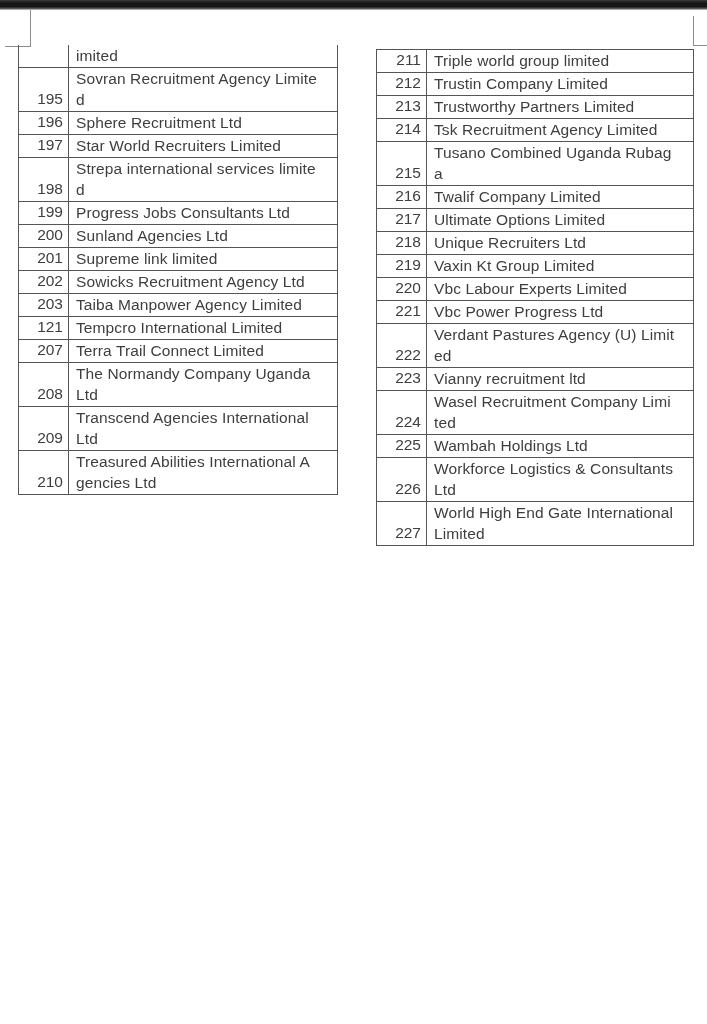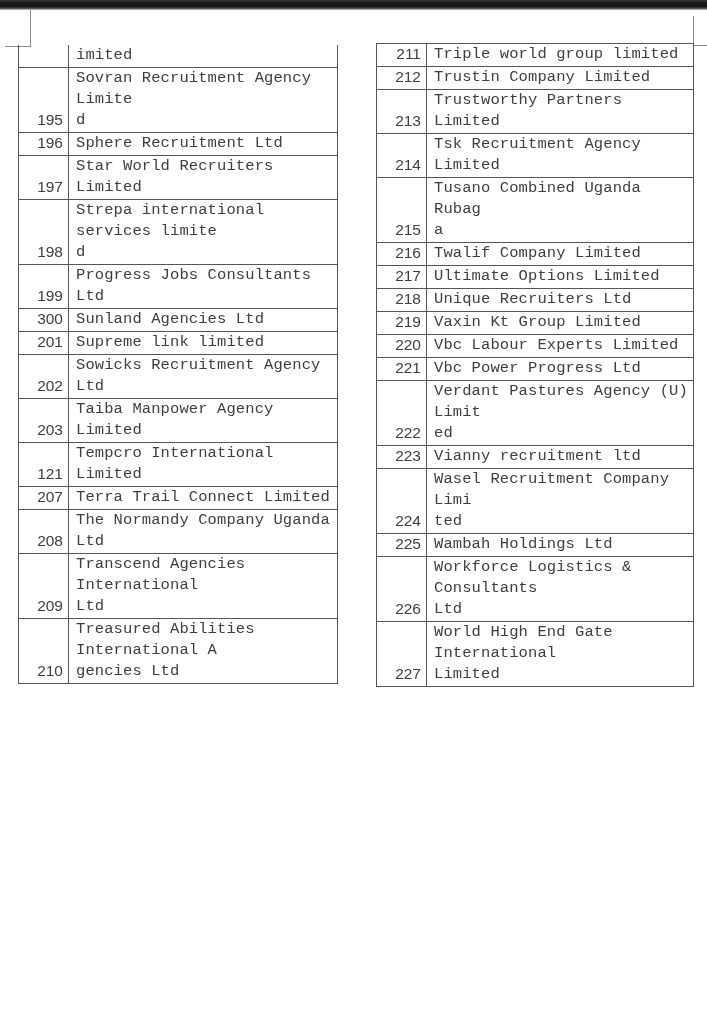--- a/index.html
+++ b/index.html
@@ -24,42 +24,41 @@
     left:693px;top:16px;width:13px;height:29px;
     border-left:1.5px solid #8b8b8b;
     border-bottom:1.5px solid #8b8b8b;
   }
   table.agency-table{
     position:absolute;
     border-collapse:collapse;
     table-layout:fixed;
   }
   table.agency-table.left{left:18px;top:45px;width:320px;}
-  table.agency-table.right{left:376px;top:43px;width:318px;}
+  table.agency-table.right{left:376px;top:49px;width:318px;}
   table.agency-table td{
     border:1px solid #555555;
     font-size:15.5px;
     color:#3e3e3e;
     overflow:hidden;
   }
   table.agency-table tr{height:22px;}
   td.num{
     width:44px;
     text-align:right;
     vertical-align:bottom;
     padding:0 5px 2px 0;
     line-height:20px;
   }
   td.name{
     vertical-align:bottom;
     padding:0 3px 1px 7px;
     line-height:21px;
     white-space:pre-line;
     letter-spacing:0.1px;
-    font-family:Liberation Mono, monospace;
   }
   tr.partial td{border-top:none;}
 </style>
 </head>
 <body>
 
 <div class="page">
   <div class="scan-bar"></div>
   <div class="corner-mark tl"></div>
   <div class="corner-mark tr"></div>
@@ -86,21 +85,21 @@
         <tr>
           <td class="num">198</td>
           <td class="name">Strepa international services limite
 d</td>
         </tr>
         <tr>
           <td class="num">199</td>
           <td class="name">Progress Jobs Consultants Ltd</td>
         </tr>
         <tr>
-          <td class="num">300</td>
+          <td class="num">200</td>
           <td class="name">Sunland Agencies Ltd</td>
         </tr>
         <tr>
           <td class="num">201</td>
           <td class="name">Supreme link limited</td>
         </tr>
         <tr>
           <td class="num">202</td>
           <td class="name">Sowicks Recruitment Agency Ltd</td>
         </tr>

